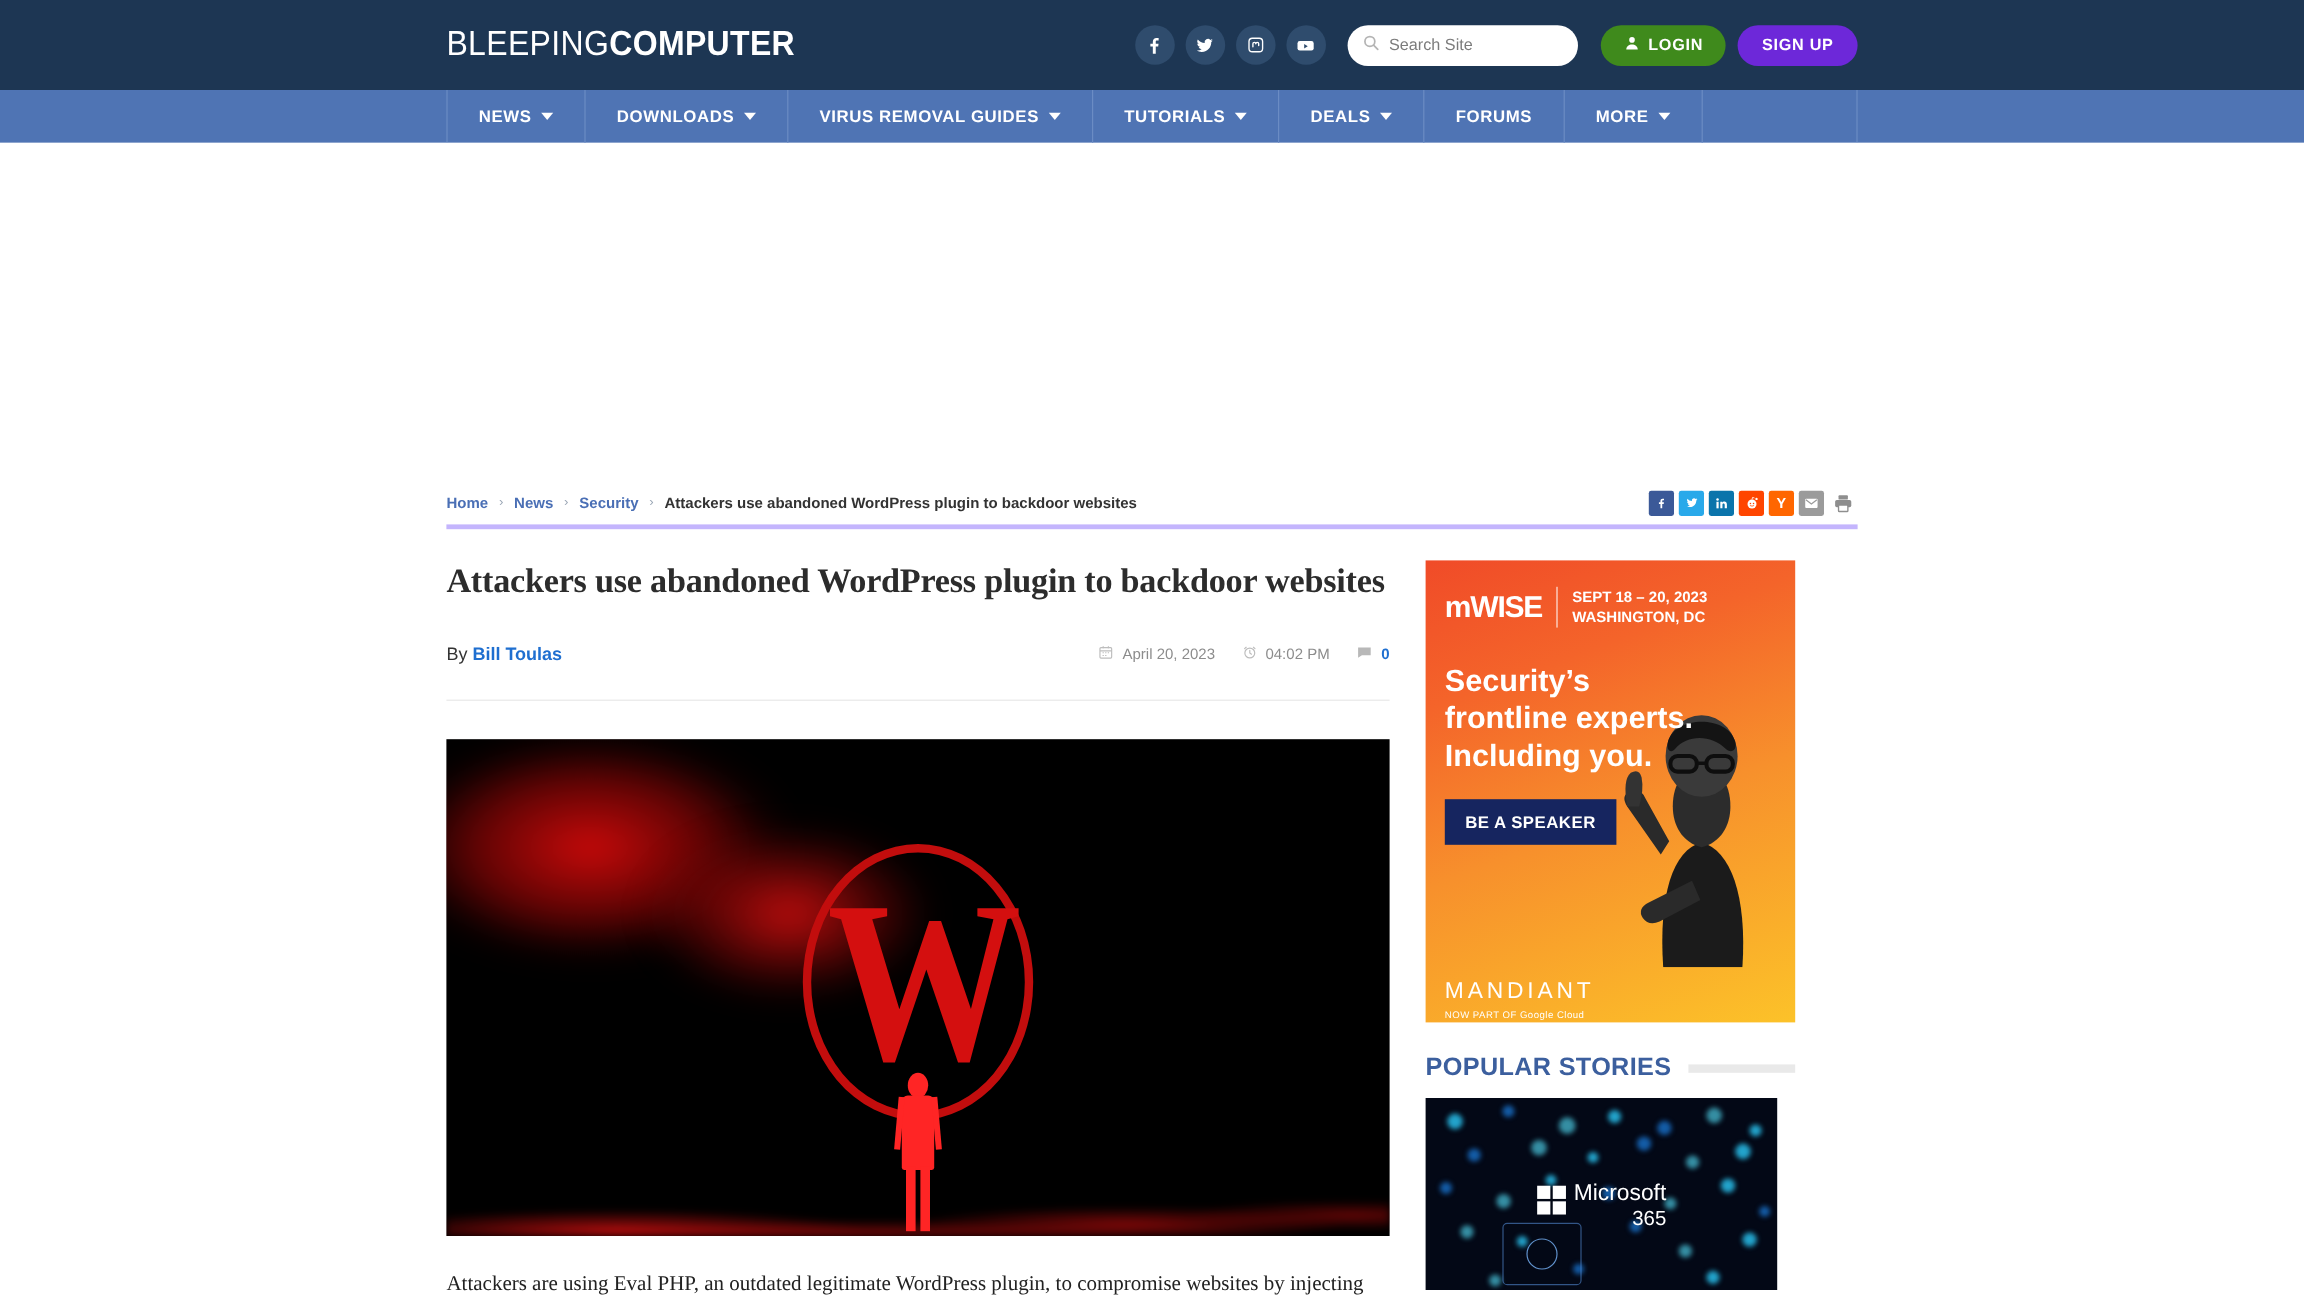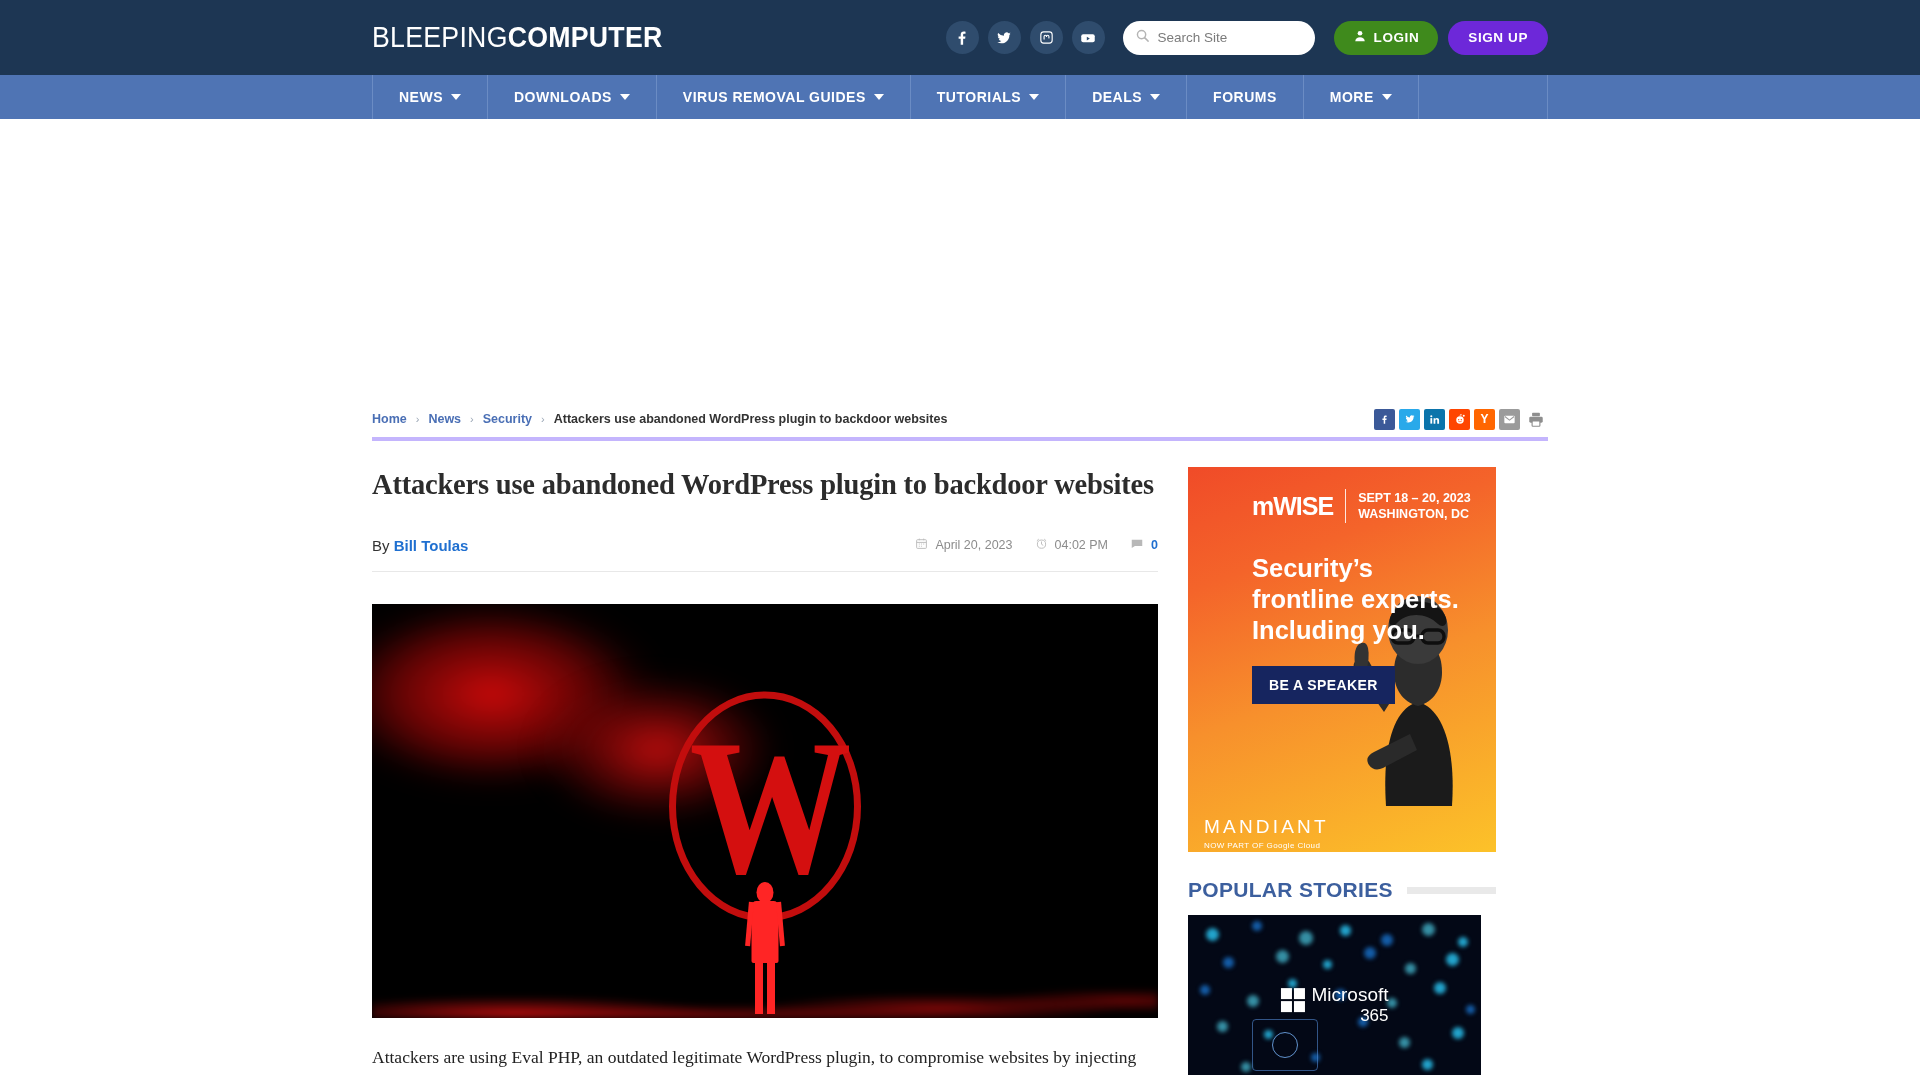--- a/index.html
+++ b/index.html
@@ -166,21 +166,21 @@
     font-size: 28.5px;
     font-weight: 700;
     color: #2c2c2c;
     line-height: 1.25;
     letter-spacing: -0.2px;
   }
 
   .byline-row {
     margin-top: 34px;
     display: flex; align-items: center;
-    padding-bottom: 17px;
+    padding-bottom: 29px;
     border-bottom: 1px solid #e8e8e8;
     gap: 43px;
   }
   .byline {
     font-size: 15px;
     color: #333;
     font-family: "Liberation Sans Narrow", "Liberation Sans", sans-serif;
   }
   .byline .author { color: #1f6fd0; font-weight: 700; cursor: pointer; }
   .meta-row { margin-left: auto; display: flex; align-items: center; gap: 22px; }
@@ -271,21 +271,20 @@
     color: #222;
     line-height: 1.6;
   }
 
   
   .ad-card {
     width: 308px; height: 385px;
     position: relative; overflow: hidden;
     background: linear-gradient(160deg, #f04b28 0%, #f4642a 25%, #f7902c 55%, #fcc229 100%);
     cursor: pointer;
-    padding-left: 48px;
   }
   .ad-top {
     display: flex; align-items: center; gap: 12px;
     padding: 22px 0 0 16px;
   }
   .ad-logo {
     color: #fff; font-size: 25px; font-weight: 800; letter-spacing: -1px;
     font-family: "Liberation Sans", sans-serif;
   }
   .ad-divider { width: 1px; height: 34px; background: rgba(255,255,255,.85); }

